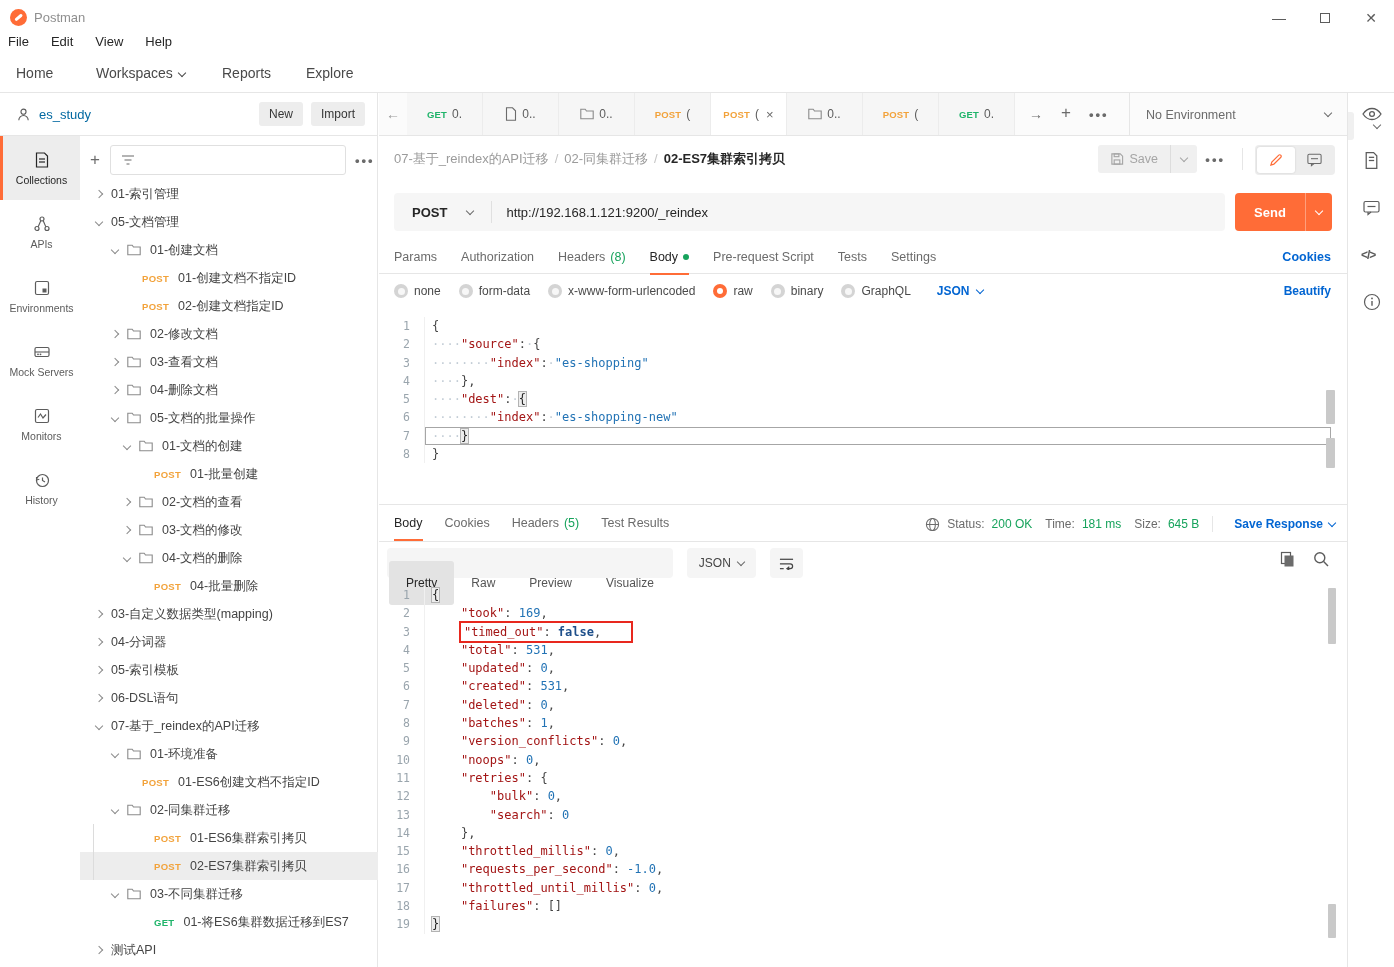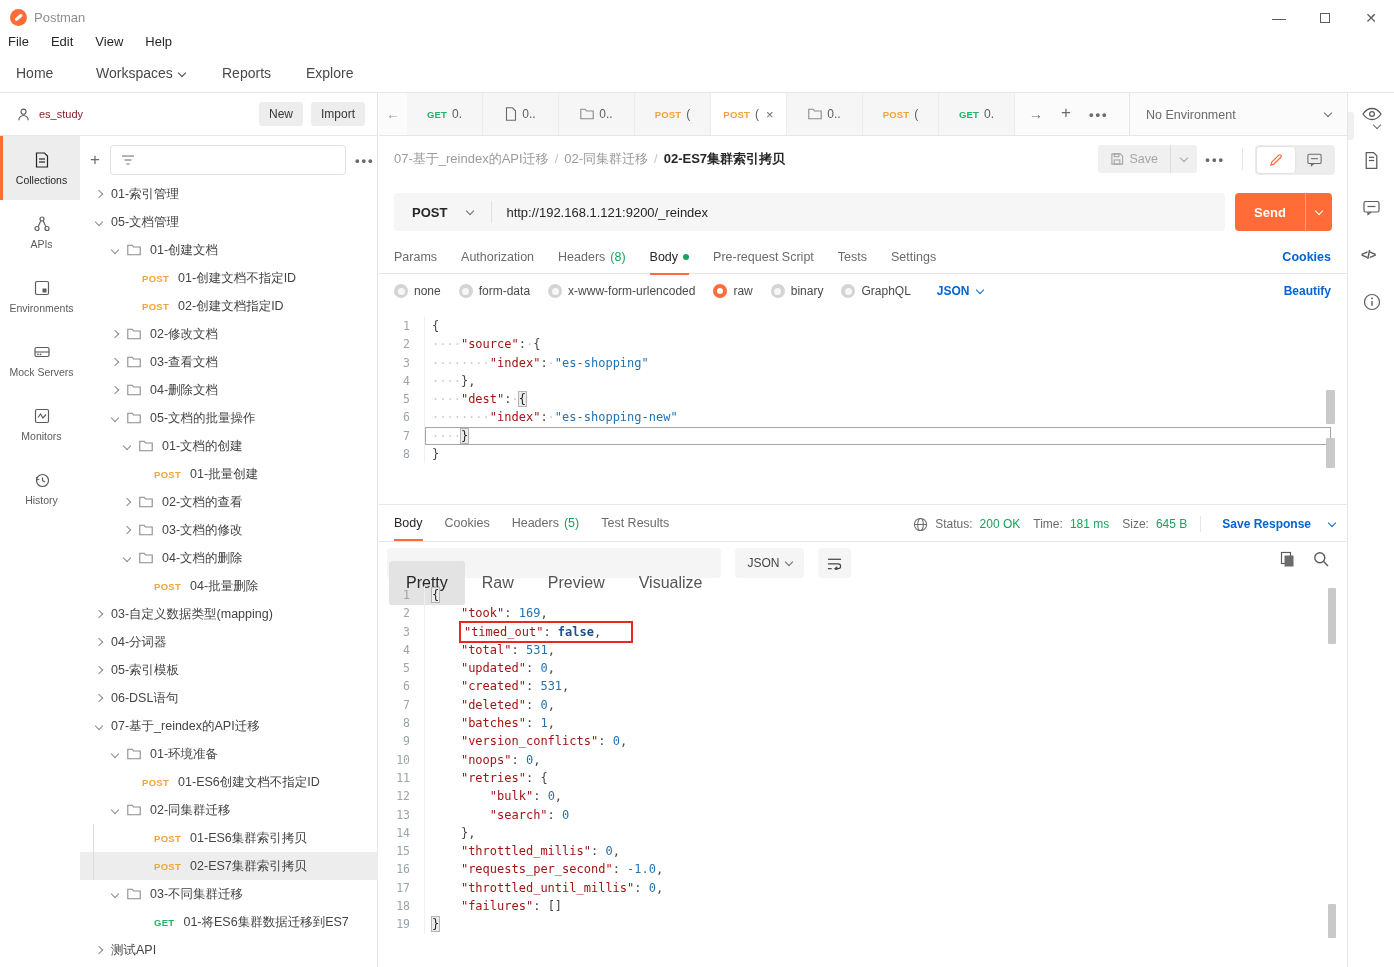--- a/index.html
+++ b/index.html
@@ -41,21 +41,21 @@
     background:#E8552F; overflow:hidden; }
   .avatar::after { content:""; position:absolute; left:5px; top:4px; width:11px; height:11px;
     border-radius:50%; border:3px solid #fff; border-left-color:transparent; transform:rotate(35deg); }
   .upgrade-btn { position:absolute; left:1262px; top:58px; width:92px; height:28px; background:#F0F0F0;
     border-radius:3px; display:flex; align-items:center; justify-content:center; font-size:12.5px; color:#363636; }
   .upg-chev { position:absolute; left:1368px; top:68px; color:#6b6b6b; }
 
   
   .ws-bar { position:absolute; left:0; top:93px; width:378px; height:43px; border-bottom:1px solid #E6E6E6;
     border-right:1px solid #E6E6E6; display:flex; align-items:center; }
-  .ws-name { font-size:11px; color:#7f1d1d; margin-left:8px; }
+  .ws-name { font-size:13px; color:#0369a1; margin-left:8px; }
   .ws-btn { height:24px; padding:12px 10px; background:#EDEDED; border-radius:3px; font-size:12px;
     color:#363636; display:flex; align-items:center; }
   .tabstrip { position:absolute; left:379px; top:93px; width:968px; height:43px; background:#FBFBFB;
     border-bottom:1px solid #E6E6E6; display:flex; align-items:stretch; }
   .ts-arrow { width:28px; display:flex; align-items:center; justify-content:center; color:#9b9b9b; font-size:14px; }
   .tab { width:76px; border-right:1px solid #ECECEC; display:flex; align-items:center; justify-content:center;
     gap:5px; font-size:11px; color:#6b6b6b; background:#F6F6F6; }
   .tab.active { background:#fff; }
   .tab .tm { font-size:9.5px; font-weight:bold; letter-spacing:.2px; }
   .tm.get { color:#1FB46A; } .tm.post { color:#F2A23A; }
@@ -148,24 +148,24 @@
   .tk-m { background:#EDEDED; box-shadow:0 0 0 1px #B3B3B3; }
   .red-box { box-shadow:0 0 0 2px #E8281E; padding:2px 30px 2px 3px; }
   .scroll-thumb { position:absolute; width:9px; background:#C9C9C9; border-radius:1px; }
 
   
   .resp-head { position:absolute; left:0; top:368px; width:968px; height:38px; border-top:1px solid #E6E6E6;
     border-bottom:1px solid #E6E6E6; display:flex; align-items:center; gap:22px; padding-left:15px;
     font-size:12.5px; color:#6b6b6b; }
   .resp-meta { position:absolute; right:12px; top:0; height:38px; display:flex; align-items:center; gap:7px; font-size:12px; }
   .meta-label { color:#6b6b6b; } .meta-val { color:#17A35C; }
-  .save-resp { color:#0265D2; font-weight:600; display:flex; align-items:center; gap:18px; margin-left:8px; }
+  .save-resp { color:#0265D2; font-weight:600; display:flex; align-items:center; gap:6px; margin-left:8px; }
   .resp-toolbar { position:absolute; left:8px; top:412px; width:952px; height:30px; display:flex; align-items:center; }
   .view-group { display:flex; background:#F5F5F5; border-radius:4px; padding:2px; height:30px; align-items:center; }
-  .view-btn { padding:0 17px; height:44px; display:flex; align-items:center; font-size:16px; color:#555; border-radius:3px;margin-top:40px; }
+  .view-btn { padding:0 17px; height:44px; display:flex; align-items:center; font-size:12px; color:#555; border-radius:3px;margin-top:40px; }
   .view-btn.active { background:#E3E3E3; color:#262626; }
   .tool-btn { height:30px; background:#F5F5F5; border-radius:4px; display:flex; align-items:center; gap:7px;
     padding:0 12px; font-size:12px; color:#444; margin-left:14px; }
   .resp-icons { position:absolute; right:10px; top:3px; display:flex; gap:18px; color:#5c5c5c; }
 
   svg { display:block; }
 </style>
 </head>
 <body>
 

